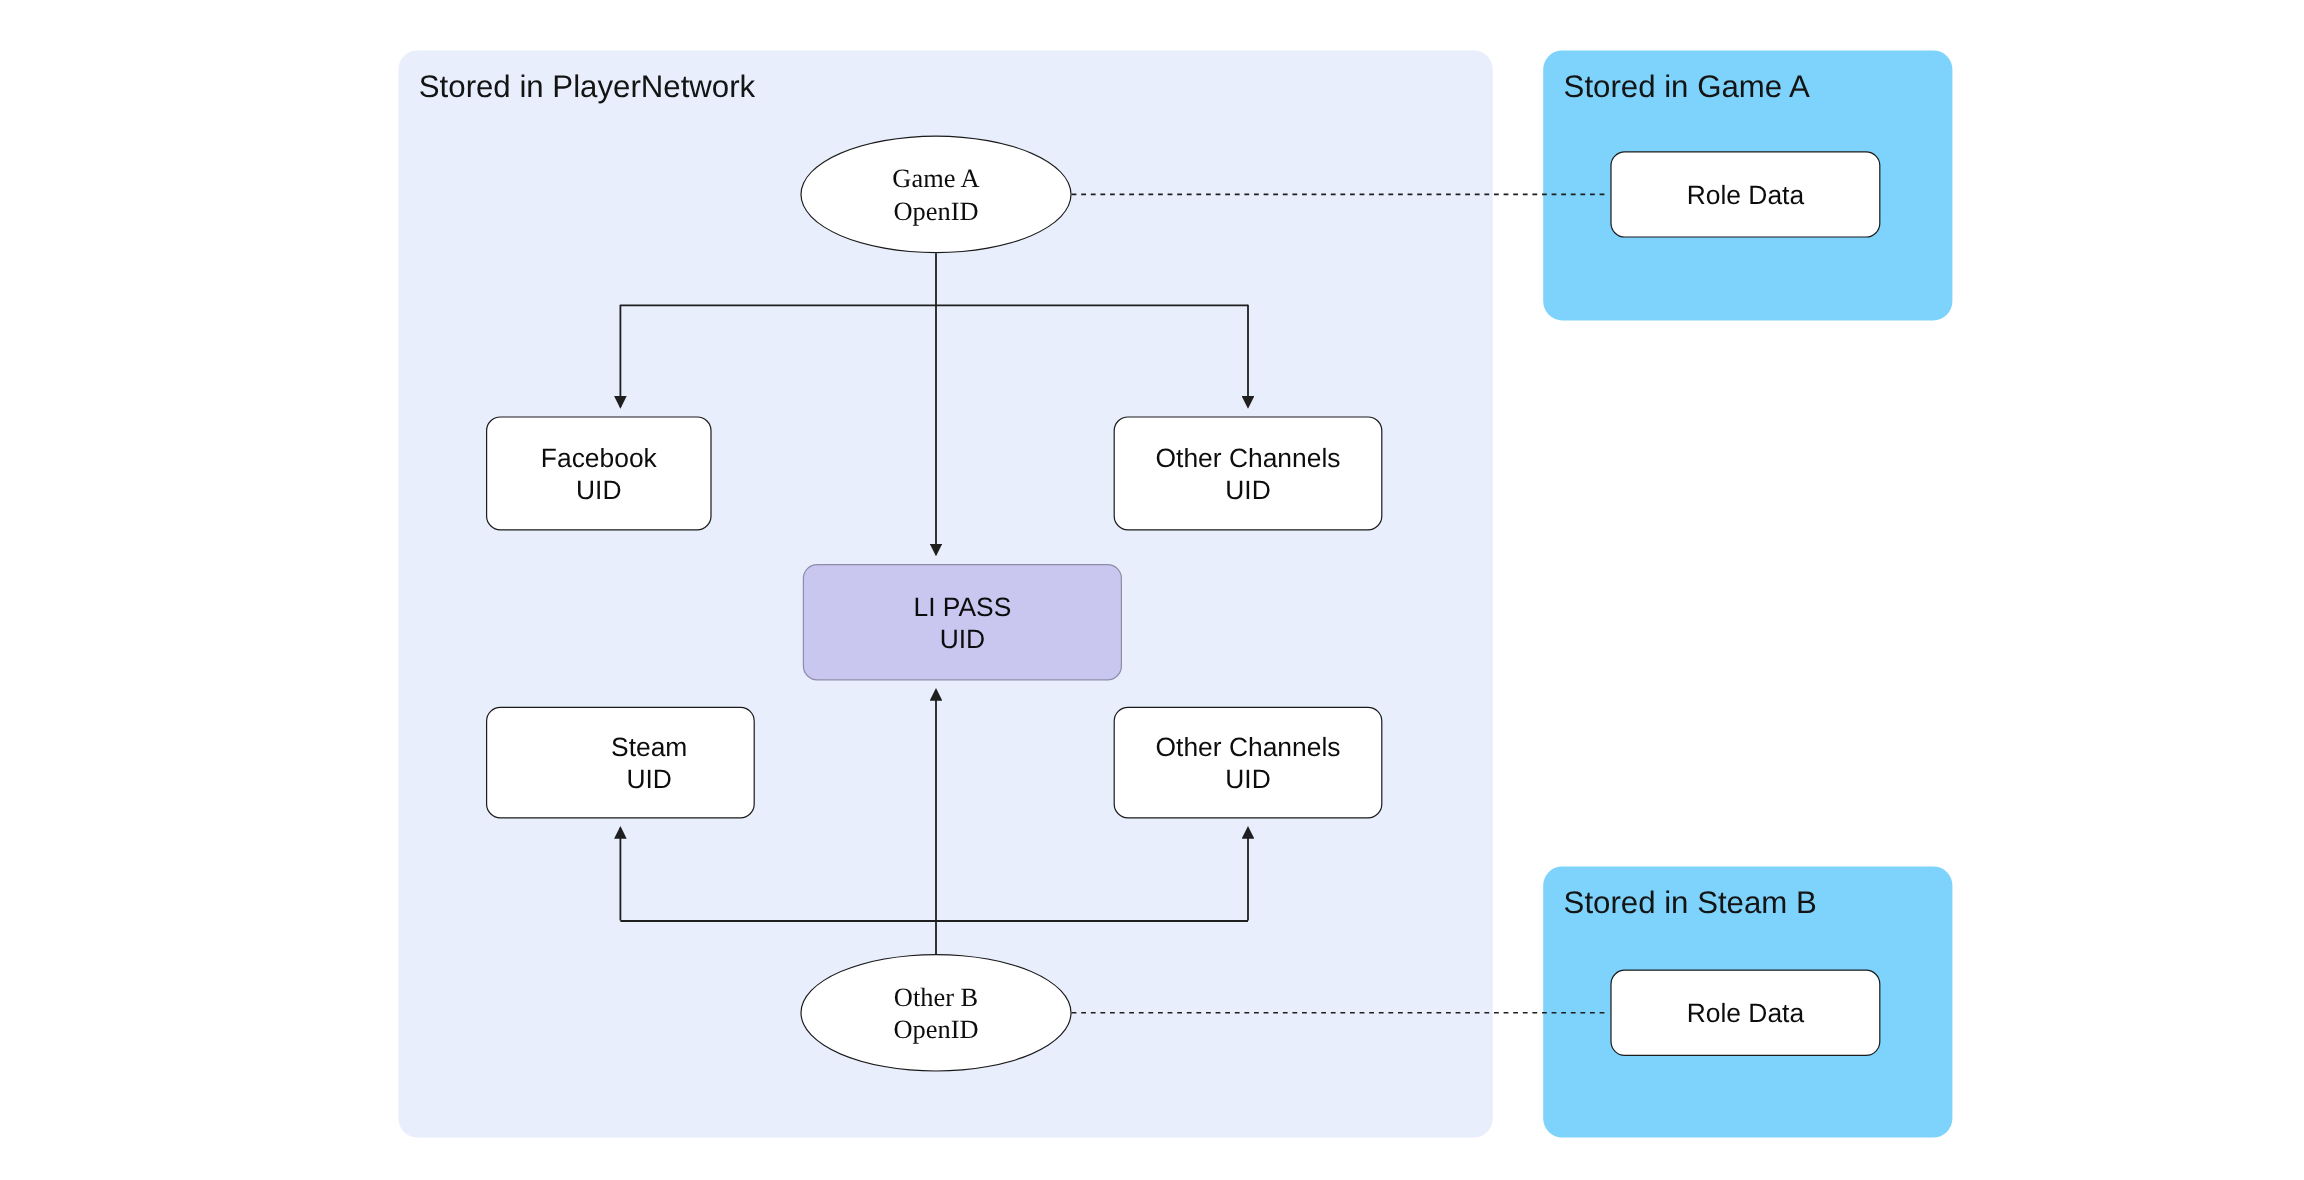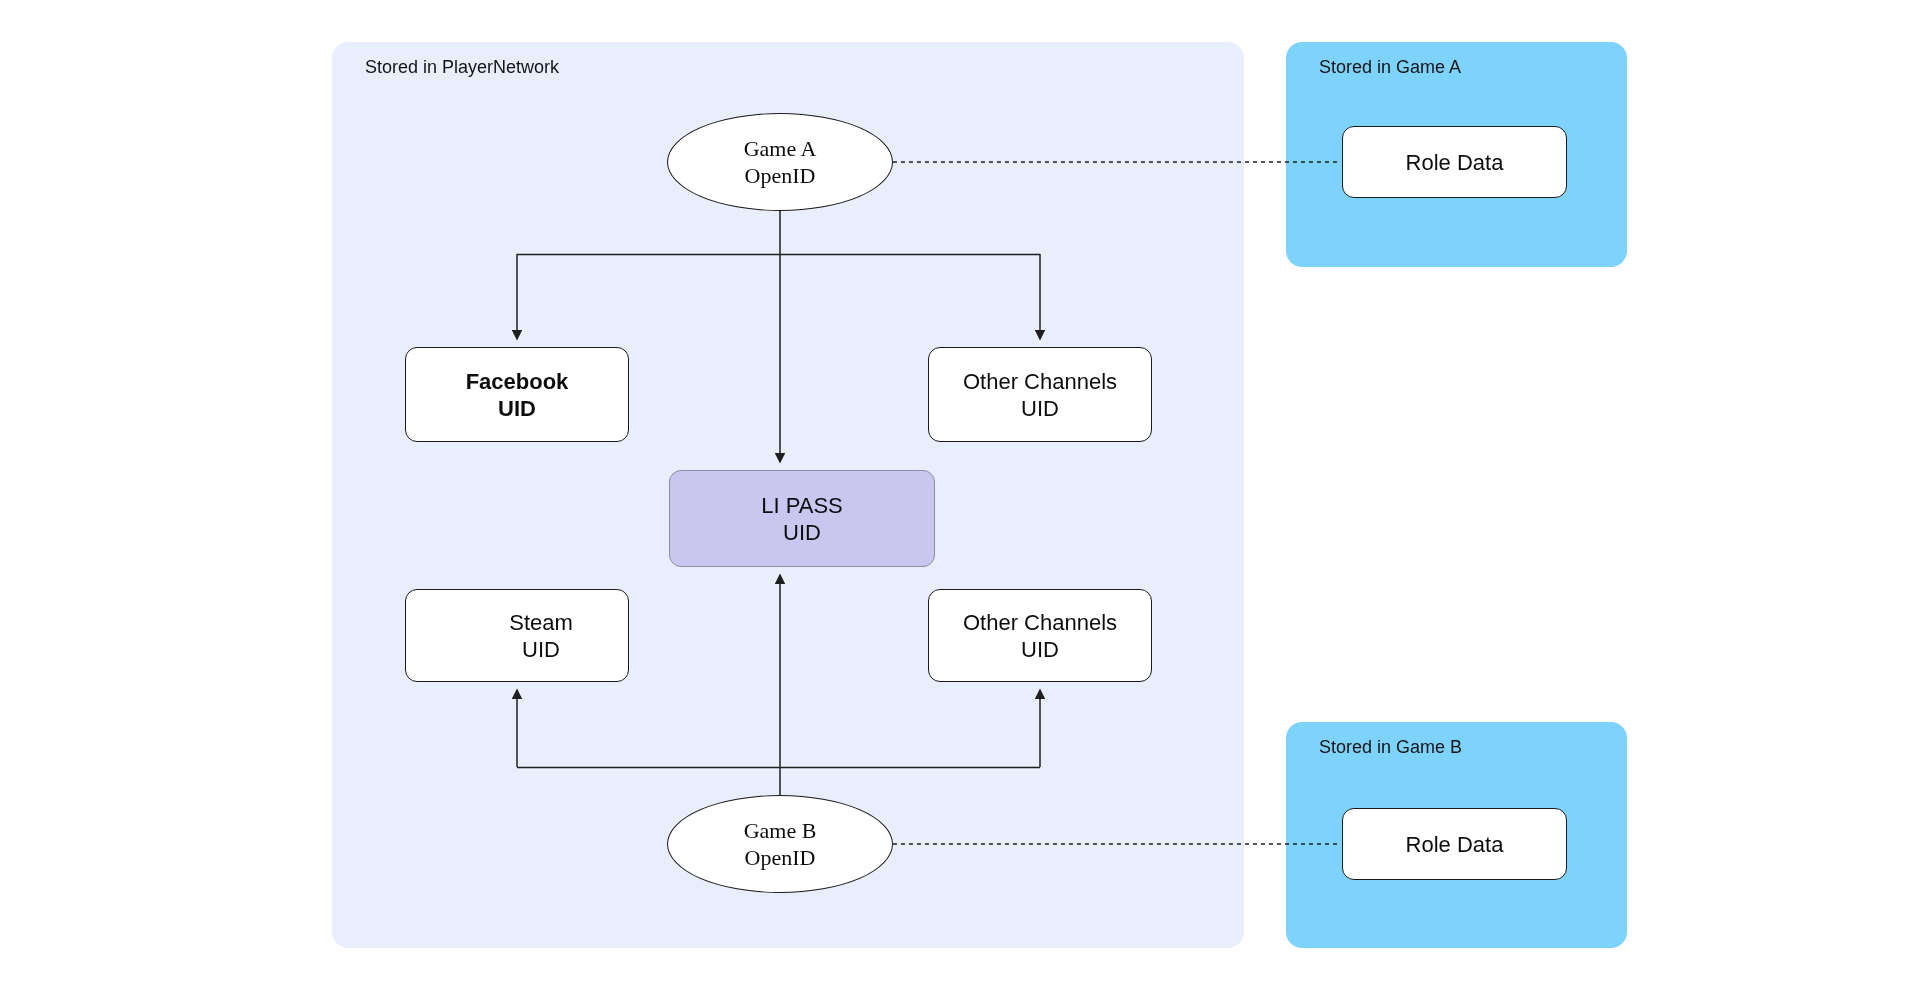--- a/index.html
+++ b/index.html
@@ -23,23 +23,23 @@
     height: 983px;
     pointer-events: none;
   }
   .container {
     position: absolute;
     border-radius: 16px;
     box-sizing: border-box;
   }
   .container-label {
     position: absolute;
-    left: 33px;
+    left: 17px;
     top: 14px;
-    font-size: 18px;
+    font-size: 26px;
     line-height: 1.25;
     color: #141414;
     white-space: nowrap;
   }
   .container.blue { background: #e8eefc; }
   .container.gray { background: #7dd3fc; }
 
   .node {
     position: absolute;
     box-sizing: border-box;
@@ -68,21 +68,21 @@
 
   <div class="container blue" style="left:332px; top:42px; width:912px; height:906px;">
     <div class="container-label">Stored in PlayerNetwork</div>
   </div>
 
   <div class="container gray" style="left:1286px; top:42px; width:341px; height:225px;">
     <div class="container-label">Stored in Game A</div>
   </div>
 
   <div class="container gray" style="left:1286px; top:722px; width:341px; height:226px;">
-    <div class="container-label">Stored in Game B</div>
+    <div class="container-label">Stored in Steam B</div>
   </div>
 
   <svg class="edges" viewBox="0 0 1920 983">
     <defs>
       <marker id="arrow" viewBox="0 0 10 10" refX="8.5" refY="5" markerWidth="7" markerHeight="7" orient="auto-start-reverse">
         <path d="M0 0 L10 5 L0 10 z" fill="#1f1f1f"></path>
       </marker>
     </defs>
 
     <path d="M780 211 L780 462" stroke="#1f1f1f" stroke-width="1.5" fill="none" marker-end="url(#arrow)"></path>
@@ -97,21 +97,21 @@
 
     <path d="M893 162 L1341 162" stroke="#1f1f1f" stroke-width="1.3" fill="none" stroke-dasharray="4 4"></path>
     <path d="M893 844 L1341 844" stroke="#1f1f1f" stroke-width="1.3" fill="none" stroke-dasharray="4 4"></path>
   </svg>
 
   <div class="node ellipse" style="left:667px; top:113px; width:226px; height:98px;">
     <span>Game A</span>
     <span>OpenID</span>
   </div>
 
-  <div class="node rect" style="left:405px; top:347px; width:224px; height:95px;font-weight:bold;">
+  <div class="node rect" style="left:405px; top:347px; width:188px; height:95px;">
     <span>Facebook</span>
     <span>UID</span>
   </div>
 
   <div class="node rect" style="left:928px; top:347px; width:224px; height:95px;">
     <span>Other Channels</span>
     <span>UID</span>
   </div>
 
   <div class="node rect accent" style="left:669px; top:470px; width:266px; height:97px;">
@@ -123,21 +123,21 @@
     <span>Steam</span>
     <span>UID</span>
   </div>
 
   <div class="node rect" style="left:928px; top:589px; width:224px; height:93px;">
     <span>Other Channels</span>
     <span>UID</span>
   </div>
 
   <div class="node ellipse" style="left:667px; top:795px; width:226px; height:98px;">
-    <span>Game B</span>
+    <span>Other B</span>
     <span>OpenID</span>
   </div>
 
   <div class="node rect" style="left:1342px; top:126px; width:225px; height:72px;">
     <span>Role Data</span>
   </div>
 
   <div class="node rect" style="left:1342px; top:808px; width:225px; height:72px;">
     <span>Role Data</span>
   </div>

